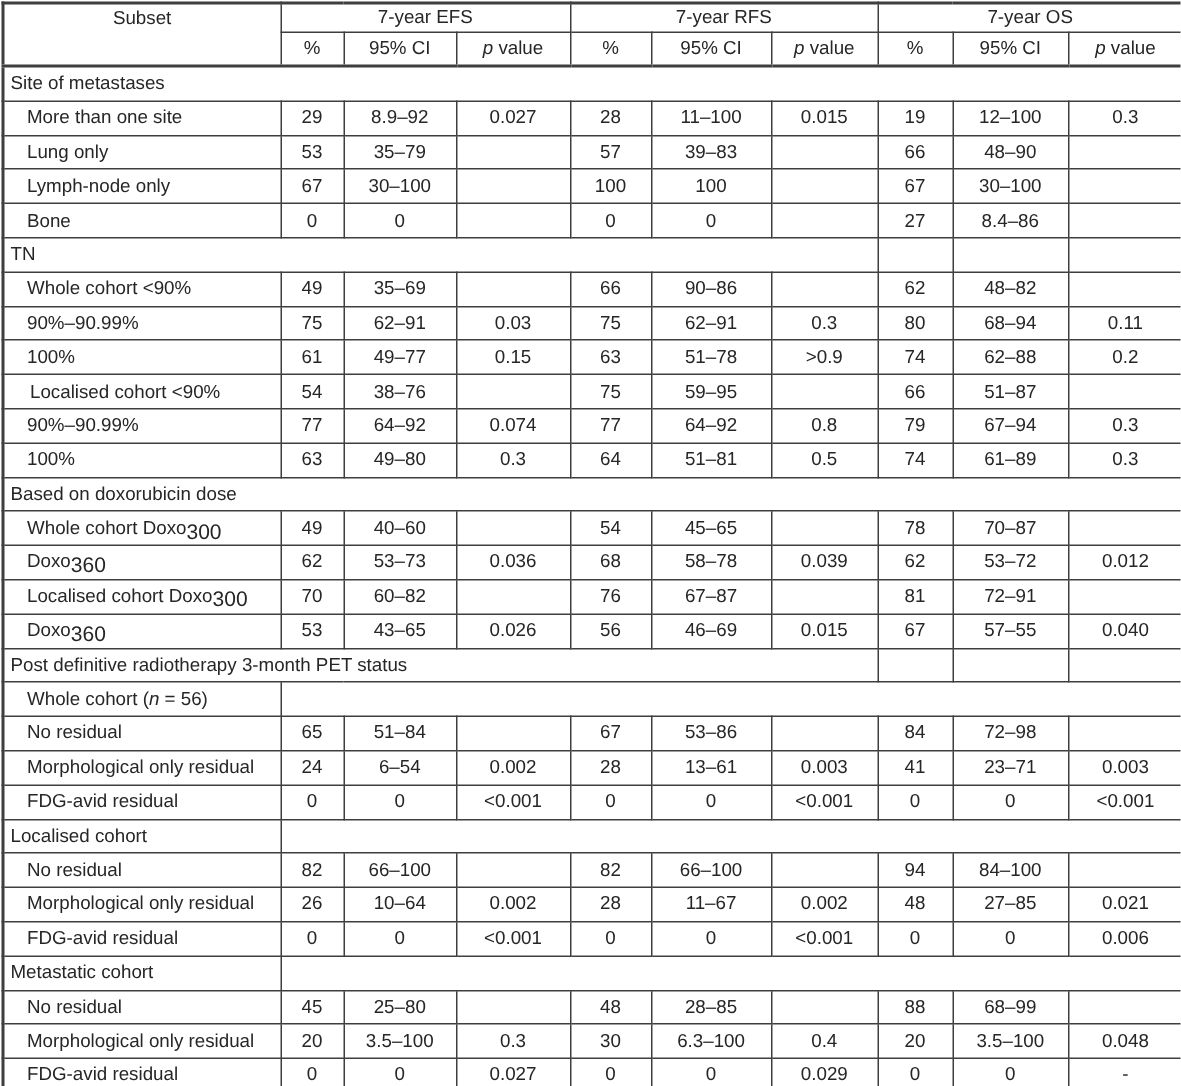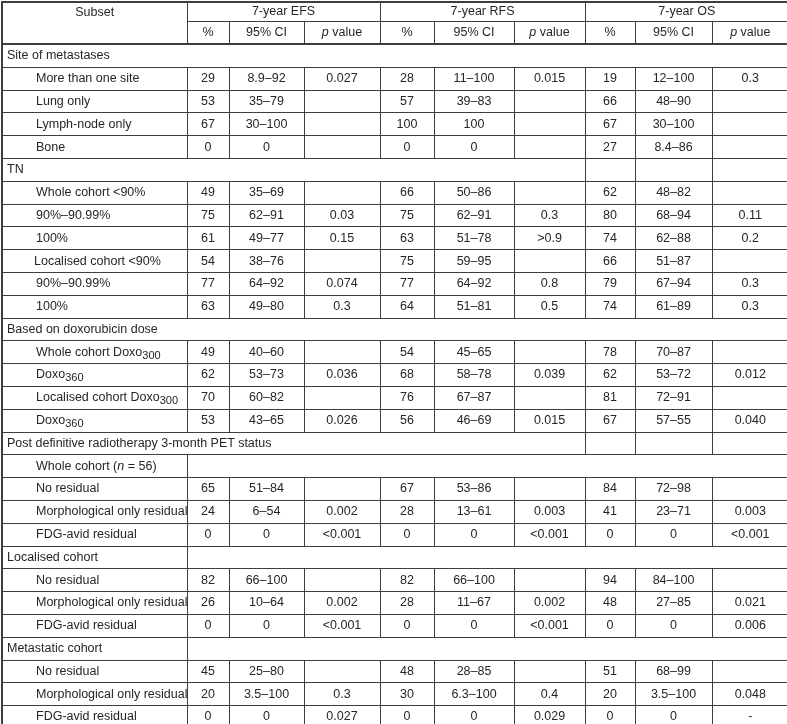--- a/index.html
+++ b/index.html
@@ -39,25 +39,25 @@
   .stat-table thead tr.grp-row th { height: 18px; }
   .stat-table thead tr.sub-row th { height: 21px; border-bottom: 2px solid #3e3e3e; }
   .stat-table th.subset-h {
     vertical-align: top;
     padding-top: 3px;
     border-bottom: 2px solid #3e3e3e;
   }
   .stat-table tbody td { height: 21.8px; }
   .stat-table td.lbl { text-align: left; }
   .stat-table td.ind0 { padding-left: 4px; }
-  .stat-table td.ind1 { padding-left: 33px; margin-left: 13px; }
-  .stat-table td.ind2 { padding-left: 31px; }
+  .stat-table td.ind1 { padding-left: 15px; margin-left: 13px; }
+  .stat-table td.ind2 { padding-left: 17px; }
   .stat-table i { font-style: italic; }
   .stat-table sub {
-    font-size: 11px;
+    font-size: 14px;
     vertical-align: baseline;
     position: relative;
     top: 3px;
     line-height: 0;
   }
 </style>
 </head>
 <body>
 
 <div class="page">
@@ -150,21 +150,21 @@
           <td></td>
           <td></td>
           <td></td>
         </tr>
         <tr>
           <td class="lbl ind1">Whole cohort &lt;90%</td>
           <td>49</td>
           <td>35–69</td>
           <td></td>
           <td>66</td>
-          <td>50–86</td>
+          <td>90–86</td>
           <td></td>
           <td>62</td>
           <td>48–82</td>
           <td></td>
         </tr>
         <tr>
           <td class="lbl ind1">90%–90.99%</td>
           <td>75</td>
           <td>62–91</td>
           <td>0.03</td>
@@ -365,21 +365,21 @@
           <td colspan="9"></td>
         </tr>
         <tr>
           <td class="lbl ind1">No residual</td>
           <td>45</td>
           <td>25–80</td>
           <td></td>
           <td>48</td>
           <td>28–85</td>
           <td></td>
-          <td>51</td>
+          <td>88</td>
           <td>68–99</td>
           <td></td>
         </tr>
         <tr>
           <td class="lbl ind1">Morphological only residual</td>
           <td>20</td>
           <td>3.5–100</td>
           <td>0.3</td>
           <td>30</td>
           <td>6.3–100</td>

